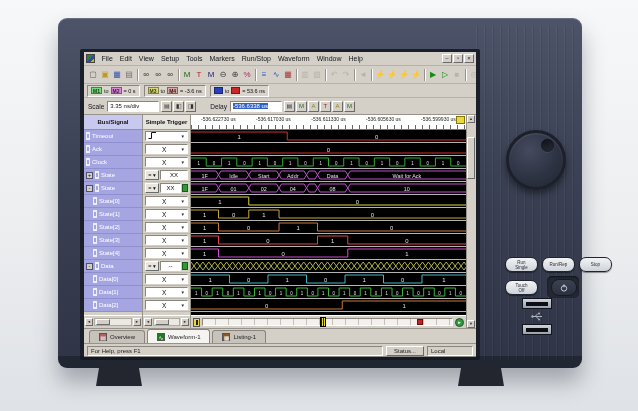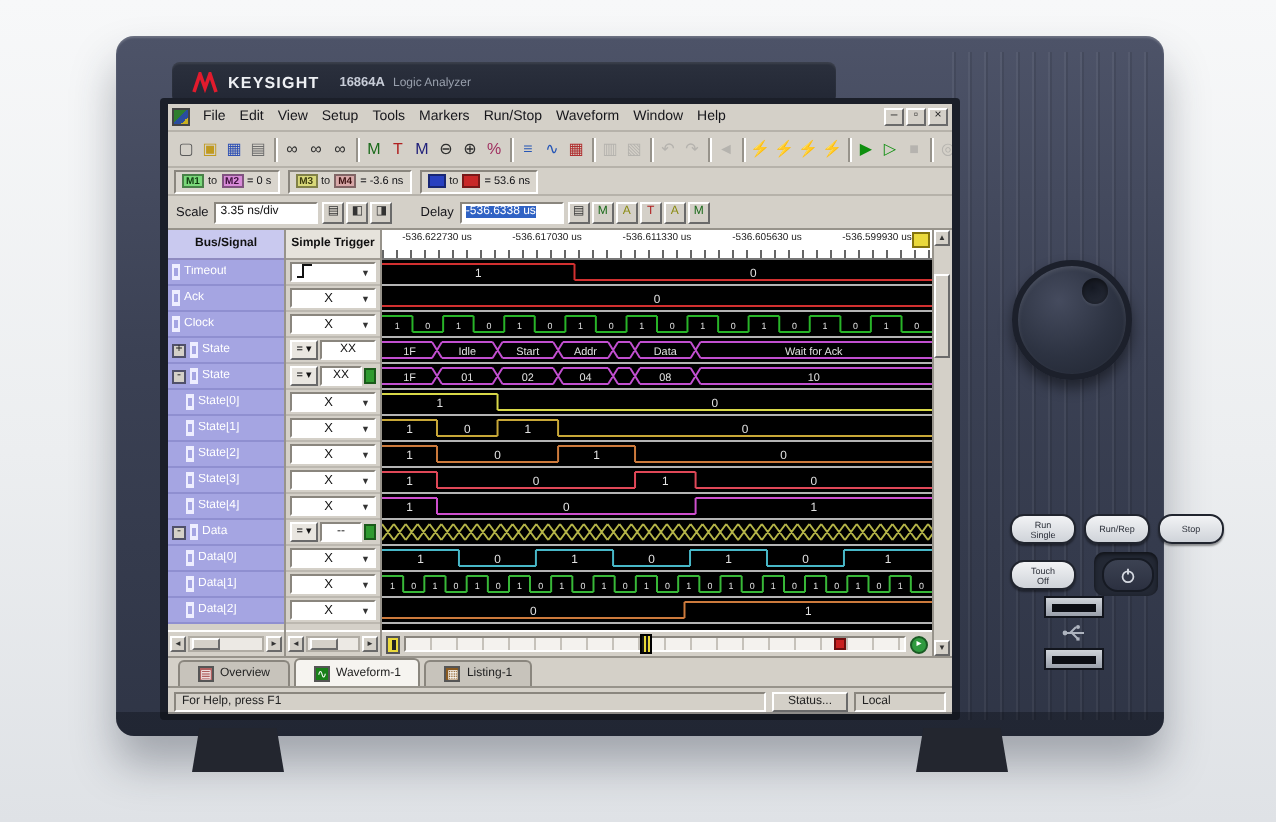--- a/index.html
+++ b/index.html
@@ -141,28 +141,20 @@
   .status-btn{height:10px;font-size:6px;line-height:8px;padding:0 7px;background:#d4d0c8;
     border:1px solid;border-color:#fff #6a6a6a #6a6a6a #fff;box-sizing:border-box;color:#222;}
   .status-right{width:46px;height:10px;font-size:6px;color:#222;line-height:9px;padding:0 3px;
     border:1px solid;border-color:#8a867e #fff #fff #8a867e;box-sizing:border-box;}
 </style>
 </head>
 <body>
 
 <div class="stage">
   <div class="device">
-    <div class="logo-plate">
-      <svg width="13" height="11" viewBox="0 0 13 11">
-        <path d="M1 10 L4 1 L6.5 8 L9 1 L12 10" stroke="#e11b2d" stroke-width="1.8" fill="none"></path>
-      </svg>
-      <span class="brand">KEYSIGHT</span>
-      <span class="model">16864A</span>
-      <span class="product">Logic Analyzer</span>
-    </div>
 
     <div class="ribs"></div>
     <div class="knob">
       <div class="knob-dimple"></div>
     </div>
     <div id="fp-buttons">
         <div class="fp-btn fp-b1">
           <span>Run</span>
           <span>Single</span>
         </div>

